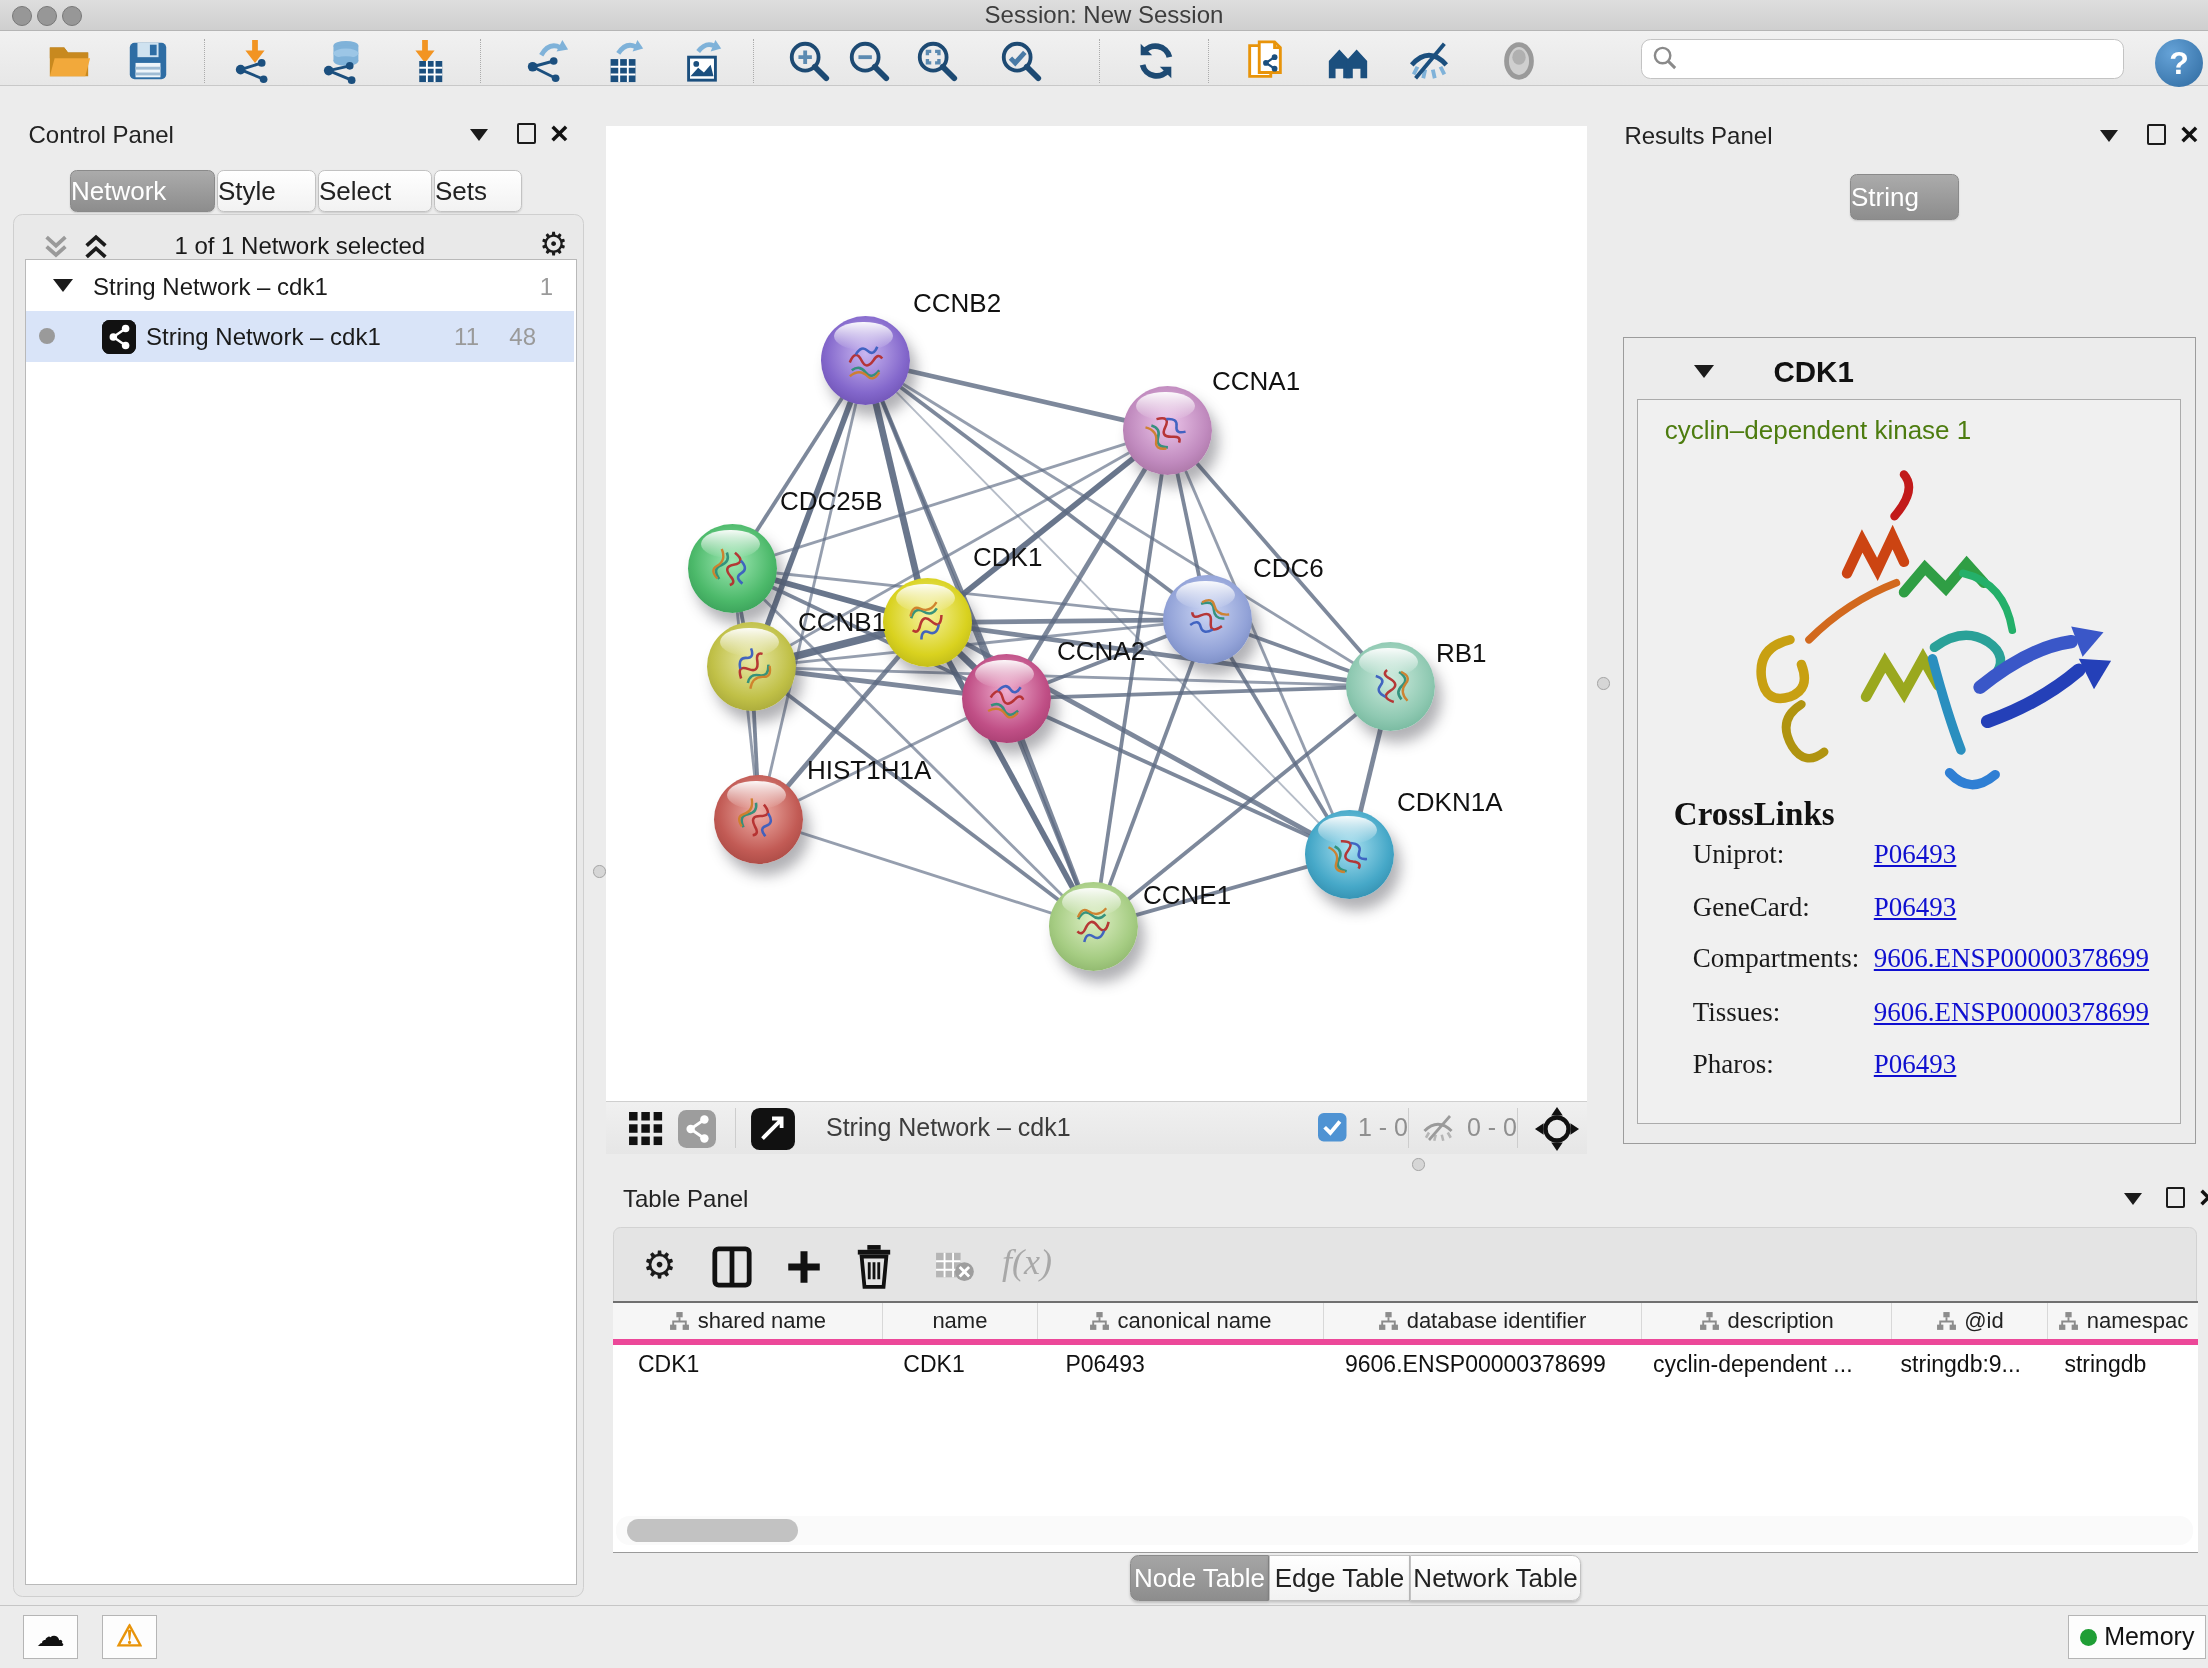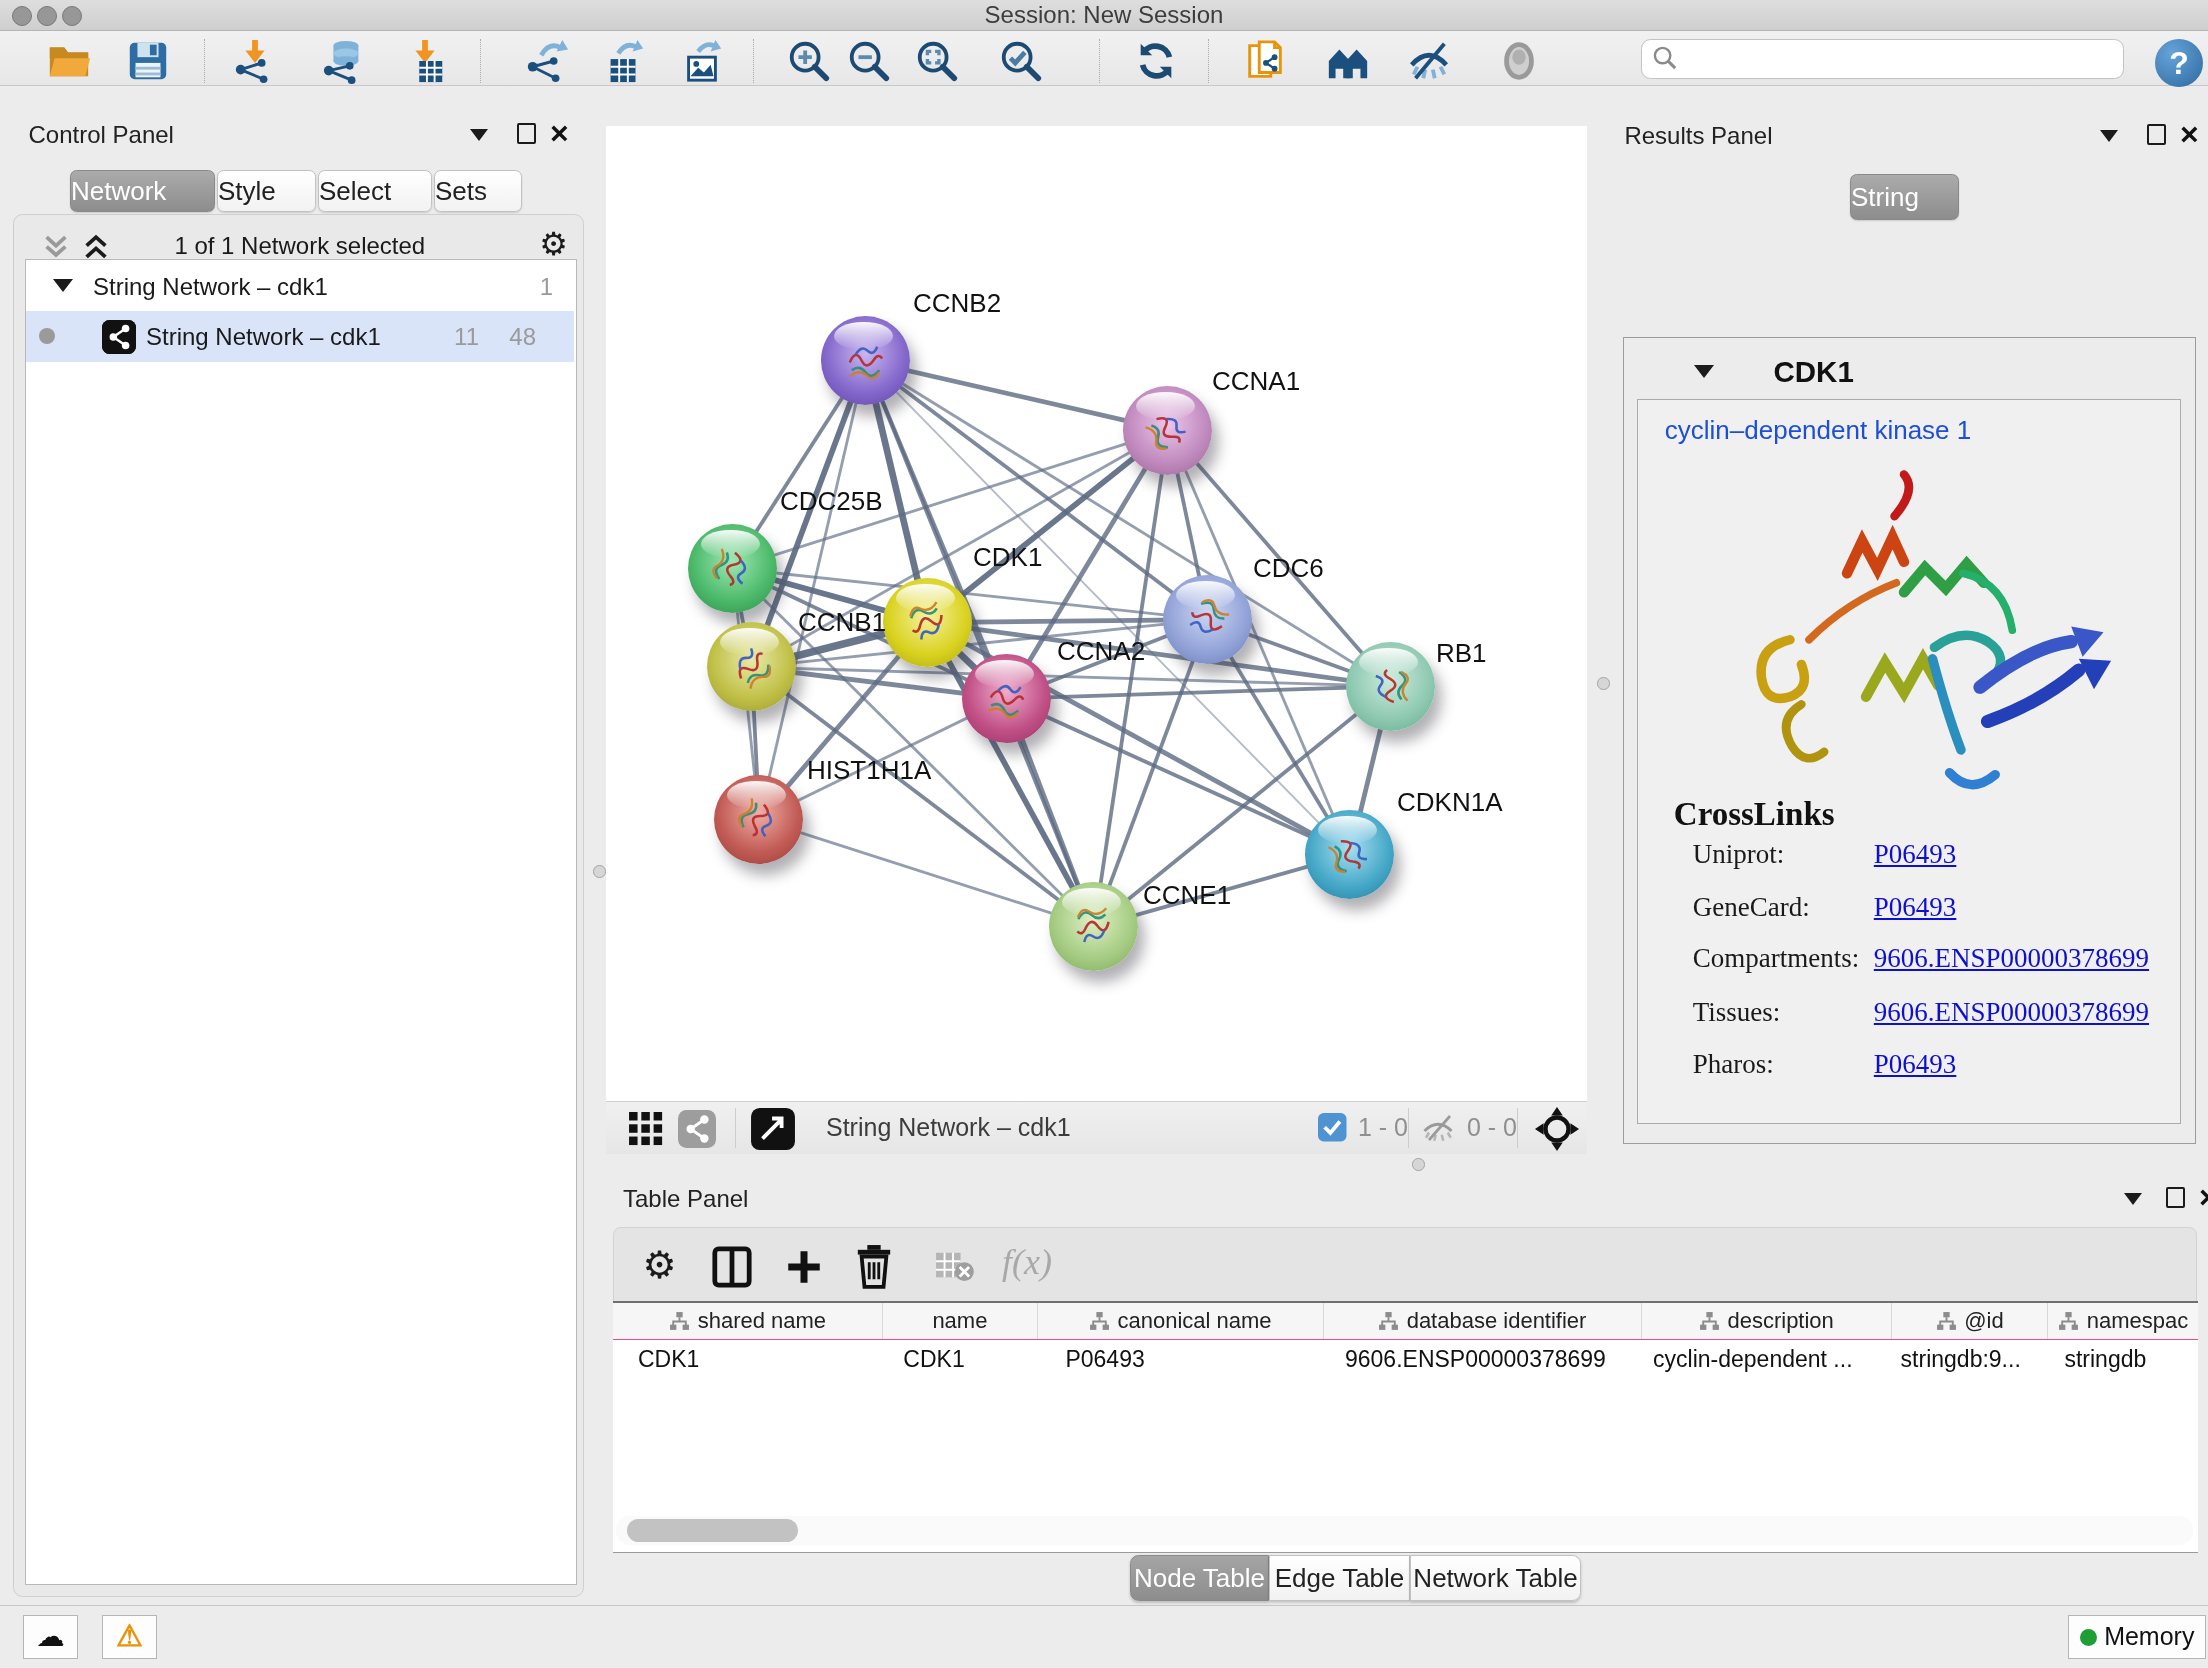--- a/index.html
+++ b/index.html
@@ -72,21 +72,21 @@
     border-radius:8.6px;font-size:26px;color:#1a1a1a;text-align:center;cursor:pointer;
     box-shadow:0 1.9px 2.9px rgba(0,0,0,.18);}
   .serif{font-family:"Liberation Serif",serif;}
   .xl-label{position:absolute;font-size:27px;color:#1a1a1a;}
   .xl-link{position:absolute;font-size:27px;color:#0f0fd0;text-decoration:underline;cursor:pointer;}
   
   .tp-toolbarbox{position:absolute;left:613px;top:1227px;width:1582px;height:157px;
     background:#e4e4e4;border:1px solid #d2d2d2;border-radius:7.6px 7.6px 0 0;}
   .tp-table{position:absolute;left:613px;top:1301px;width:1585px;height:249px;background:#fff;
     border-top:2.9px solid #6f6f6f;border-bottom:1.9px solid #9a9a9a;overflow:hidden;}
-  .th-row{display:flex;height:36px;background:#f6f6f6;border-bottom:1px solid #ec4899;}
+  .th-row{display:flex;height:36px;background:#f6f6f6;border-bottom:6px solid #ec4899;}
   .th{position:relative;display:flex;align-items:center;justify-content:center;gap:7.6px;
     font-size:22px;color:#222;border-right:1px solid #d8d8d8;cursor:pointer;overflow:hidden;}
   .td-row{display:flex;height:38px;}
   .td{font-size:23px;color:#111;padding-left:25px;display:flex;align-items:center;
     overflow:hidden;white-space:nowrap;}
   .hscroll{position:absolute;left:616px;top:1516px;width:1577px;height:28.5px;background:#fafafa;
     border-radius:13.3px;}
   .hthumb{position:absolute;left:11.4px;top:2.9px;width:171px;height:23px;background:#c2c2c2;
     border-radius:11.4px;cursor:pointer;}
   .bottab{position:absolute;top:1555px;height:44px;border:1px solid #c2c2c2;
@@ -533,21 +533,21 @@
     <div class="pbtn-float" style="left:535px;top:37px"></div>
     <div class="pbtn-close" style="left:568px;top:35px">×</div>
 
     <div class="tab sel" style="left:238px;top:87px;width:107px;height:44px;line-height:44px">String</div>
 
 
     <div class="rp-innerbox" style="left:10.5px;top:250px;width:571px;height:805px">
       <span class="tri-down" style="position:absolute;left:70px;top:27px"></span>
       <div style="position:absolute;left:150px;top:17px;font-size:29.5px;font-weight:bold;color:#111">CDK1</div>
       <div style="position:absolute;left:13.3px;top:61px;width:542px;height:723px;background:#f0f0f0;border:1px solid #ababab">
-        <div style="position:absolute;left:27px;top:15px;font-size:26px;color:#1d4ed8">cyclin–dependent kinase 1</div>
+        <div style="position:absolute;left:27px;top:15px;font-size:26px;color:#4d7c0f">cyclin–dependent kinase 1</div>
 
         <svg style="position:absolute;left:57px;top:59px" width="418" height="371" viewBox="0 0 440 390">
           <g fill="none" stroke-linecap="round">
             <path d="M210 60q24-28 10-44" stroke="#c21a1a" stroke-width="9"></path>
             <path d="M160 120l16-34 16 30 16-34 12 26" stroke="#cc4412" stroke-width="11"></path>
             <path d="M100 190q-34 8-30 40q4 28 30 20q22-8 12-34" stroke="#c8a012" stroke-width="10"></path>
             <path d="M112 258q-26 16-10 44q14 22 34 6" stroke="#b09410" stroke-width="9"></path>
             <path d="M120 190q40-40 92-60" stroke="#d2691e" stroke-width="8"></path>
             <path d="M180 250l20-36 20 32 20-36 16 28" stroke="#9aa81e" stroke-width="11"></path>
             <path d="M220 140l22-26 22 22 22-26 18 20" stroke="#2f9e44" stroke-width="11"></path>

